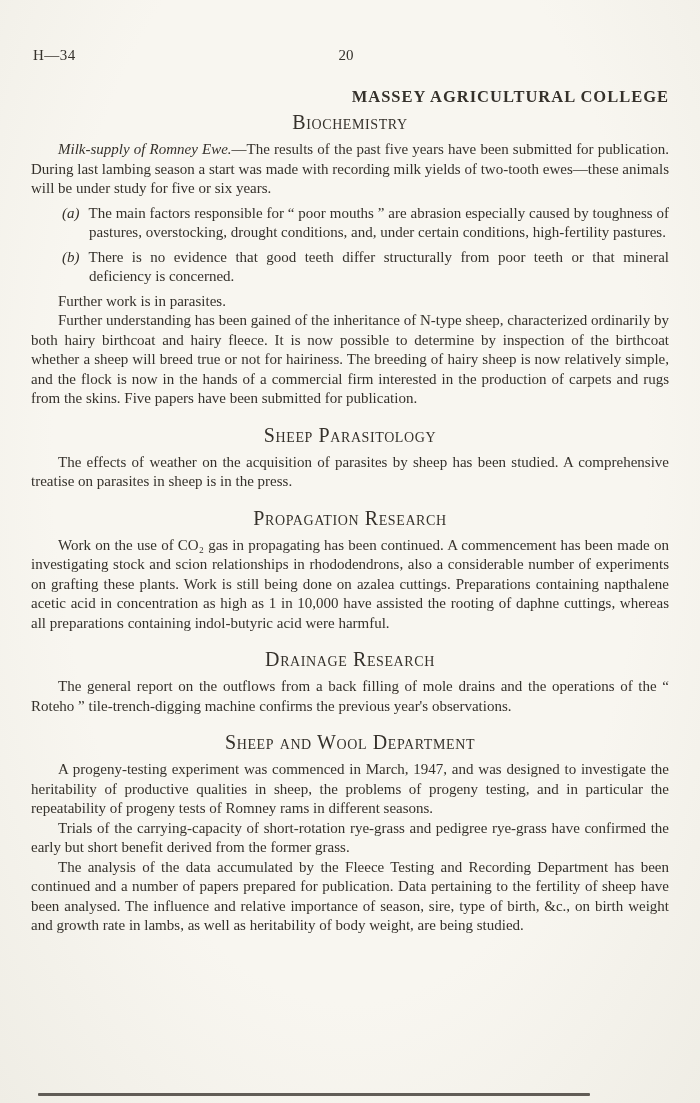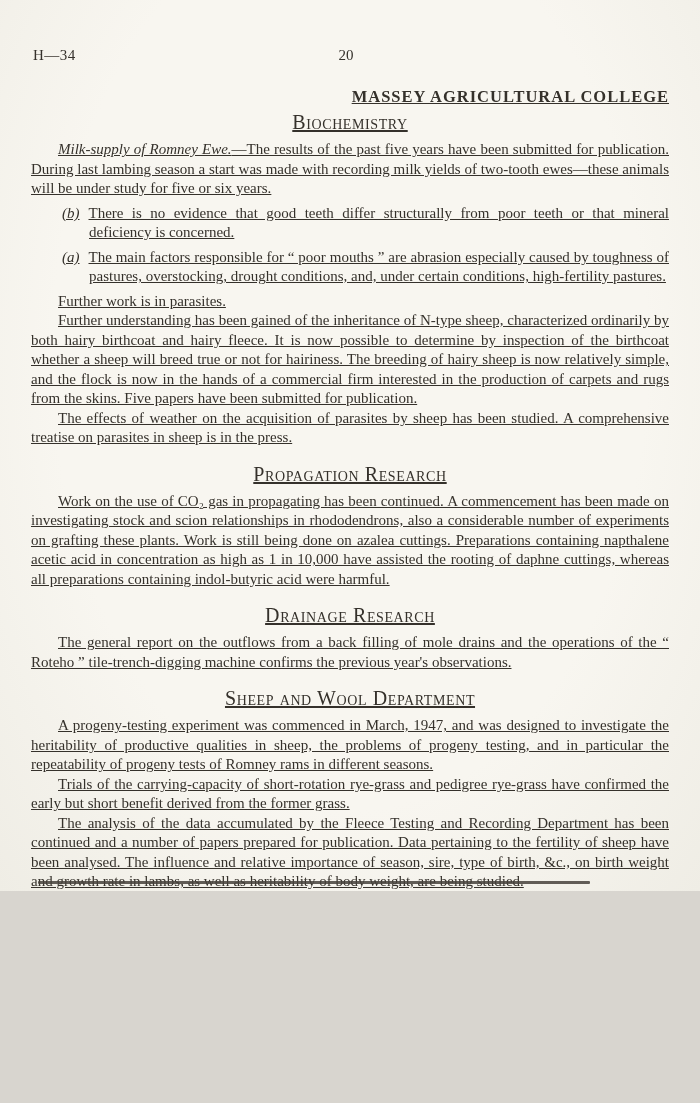--- a/index.html
+++ b/index.html
@@ -3,32 +3,31 @@
 <meta charset="utf-8">
 <style>
   html, body {
     margin: 0;
     padding: 0;
     background: #d8d5cf;
   }
   .page {
     position: relative;
     width: 700px;
-    height: 891px;
+    height: 1103px;
     margin: 0 auto;
     box-sizing: border-box;
     background: #f6f4ee;
     background-image: radial-gradient(ellipse at 50% 40%, #f8f6f0 60%, #efede5 100%);
     color: #35312b;
     font-family: "Liberation Serif", "DejaVu Serif", serif;
     font-size: 15px;
     line-height: 1.3;
     padding: 46px 31px 0 31px;
     overflow: hidden;
-    text-decoration: underline;
   }
   .page-header {
     position: relative;
     height: 20px;
     margin-bottom: 4px;
   }
   .doc-ref {
     position: absolute;
     left: 2px;
     top: 0;
@@ -96,27 +95,28 @@
   <header class="page-header">
     <span class="doc-ref">H—34</span>
     <span class="page-num">20</span>
   </header>
 
   <h1 class="doc-title">MASSEY AGRICULTURAL COLLEGE</h1>
 
   <h2 class="sec-head first">Biochemistry</h2>
   <p class="body-p"><i>Milk-supply of Romney Ewe.</i><span>—The results of the past five years have been submitted for publication. During last lambing season a start was made with recording milk yields of two-tooth ewes—these animals will be under study for five or six years.</span></p>
 
+  <div class="list-item"><span class="li-marker">(a)</span><span><span>The main factors responsible for “ poor mouths ” are abrasion especially caused by toughness of pastures, overstocking, drought conditions, and, under certain conditions, high-fertility pastures.</span></span></div>
   <div class="list-item"><span class="li-marker">(b)</span><span><span>There is no evidence that good teeth differ structurally from poor teeth or that mineral deficiency is concerned.</span></span></div>
-  <div class="list-item"><span class="li-marker">(a)</span><span><span>The main factors responsible for “ poor mouths ” are abrasion especially caused by toughness of pastures, overstocking, drought conditions, and, under certain conditions, high-fertility pastures.</span></span></div>
 
   <p class="body-p"><span>Further work is in parasites.</span></p>
 
   <p class="body-p"><span>Further understanding has been gained of the inheritance of N-type sheep, characterized ordinarily by both hairy birthcoat and hairy fleece. It is now possible to determine by inspection of the birthcoat whether a sheep will breed true or not for hairiness. The breeding of hairy sheep is now relatively simple, and the flock is now in the hands of a commercial firm interested in the production of carpets and rugs from the skins. Five papers have been submitted for publication.</span></p>
 
+  <h2 class="sec-head">Sheep Parasitology</h2>
   <p class="body-p"><span>The effects of weather on the acquisition of parasites by sheep has been studied. A comprehensive treatise on parasites in sheep is in the press.</span></p>
 
   <h2 class="sec-head">Propagation Research</h2>
   <p class="body-p"><span>Work on the use of CO₂ gas in propagating has been continued. A commencement has been made on investigating stock and scion relationships in rhododendrons, also a considerable number of experiments on grafting these plants. Work is still being done on azalea cuttings. Preparations containing napthalene acetic acid in concentration as high as 1 in 10,000 have assisted the rooting of daphne cuttings, whereas all preparations containing indol-butyric acid were harmful.</span></p>
 
   <h2 class="sec-head">Drainage Research</h2>
   <p class="body-p"><span>The general report on the outflows from a back filling of mole drains and the operations of the “ Roteho ” tile-trench-digging machine confirms the previous year's observations.</span></p>
 
   <h2 class="sec-head">Sheep and Wool Department</h2>
   <p class="body-p"><span>A progeny-testing experiment was commenced in March, 1947, and was designed to investigate the heritability of productive qualities in sheep, the problems of progeny testing, and in particular the repeatability of progeny tests of Romney rams in different seasons.</span></p>

